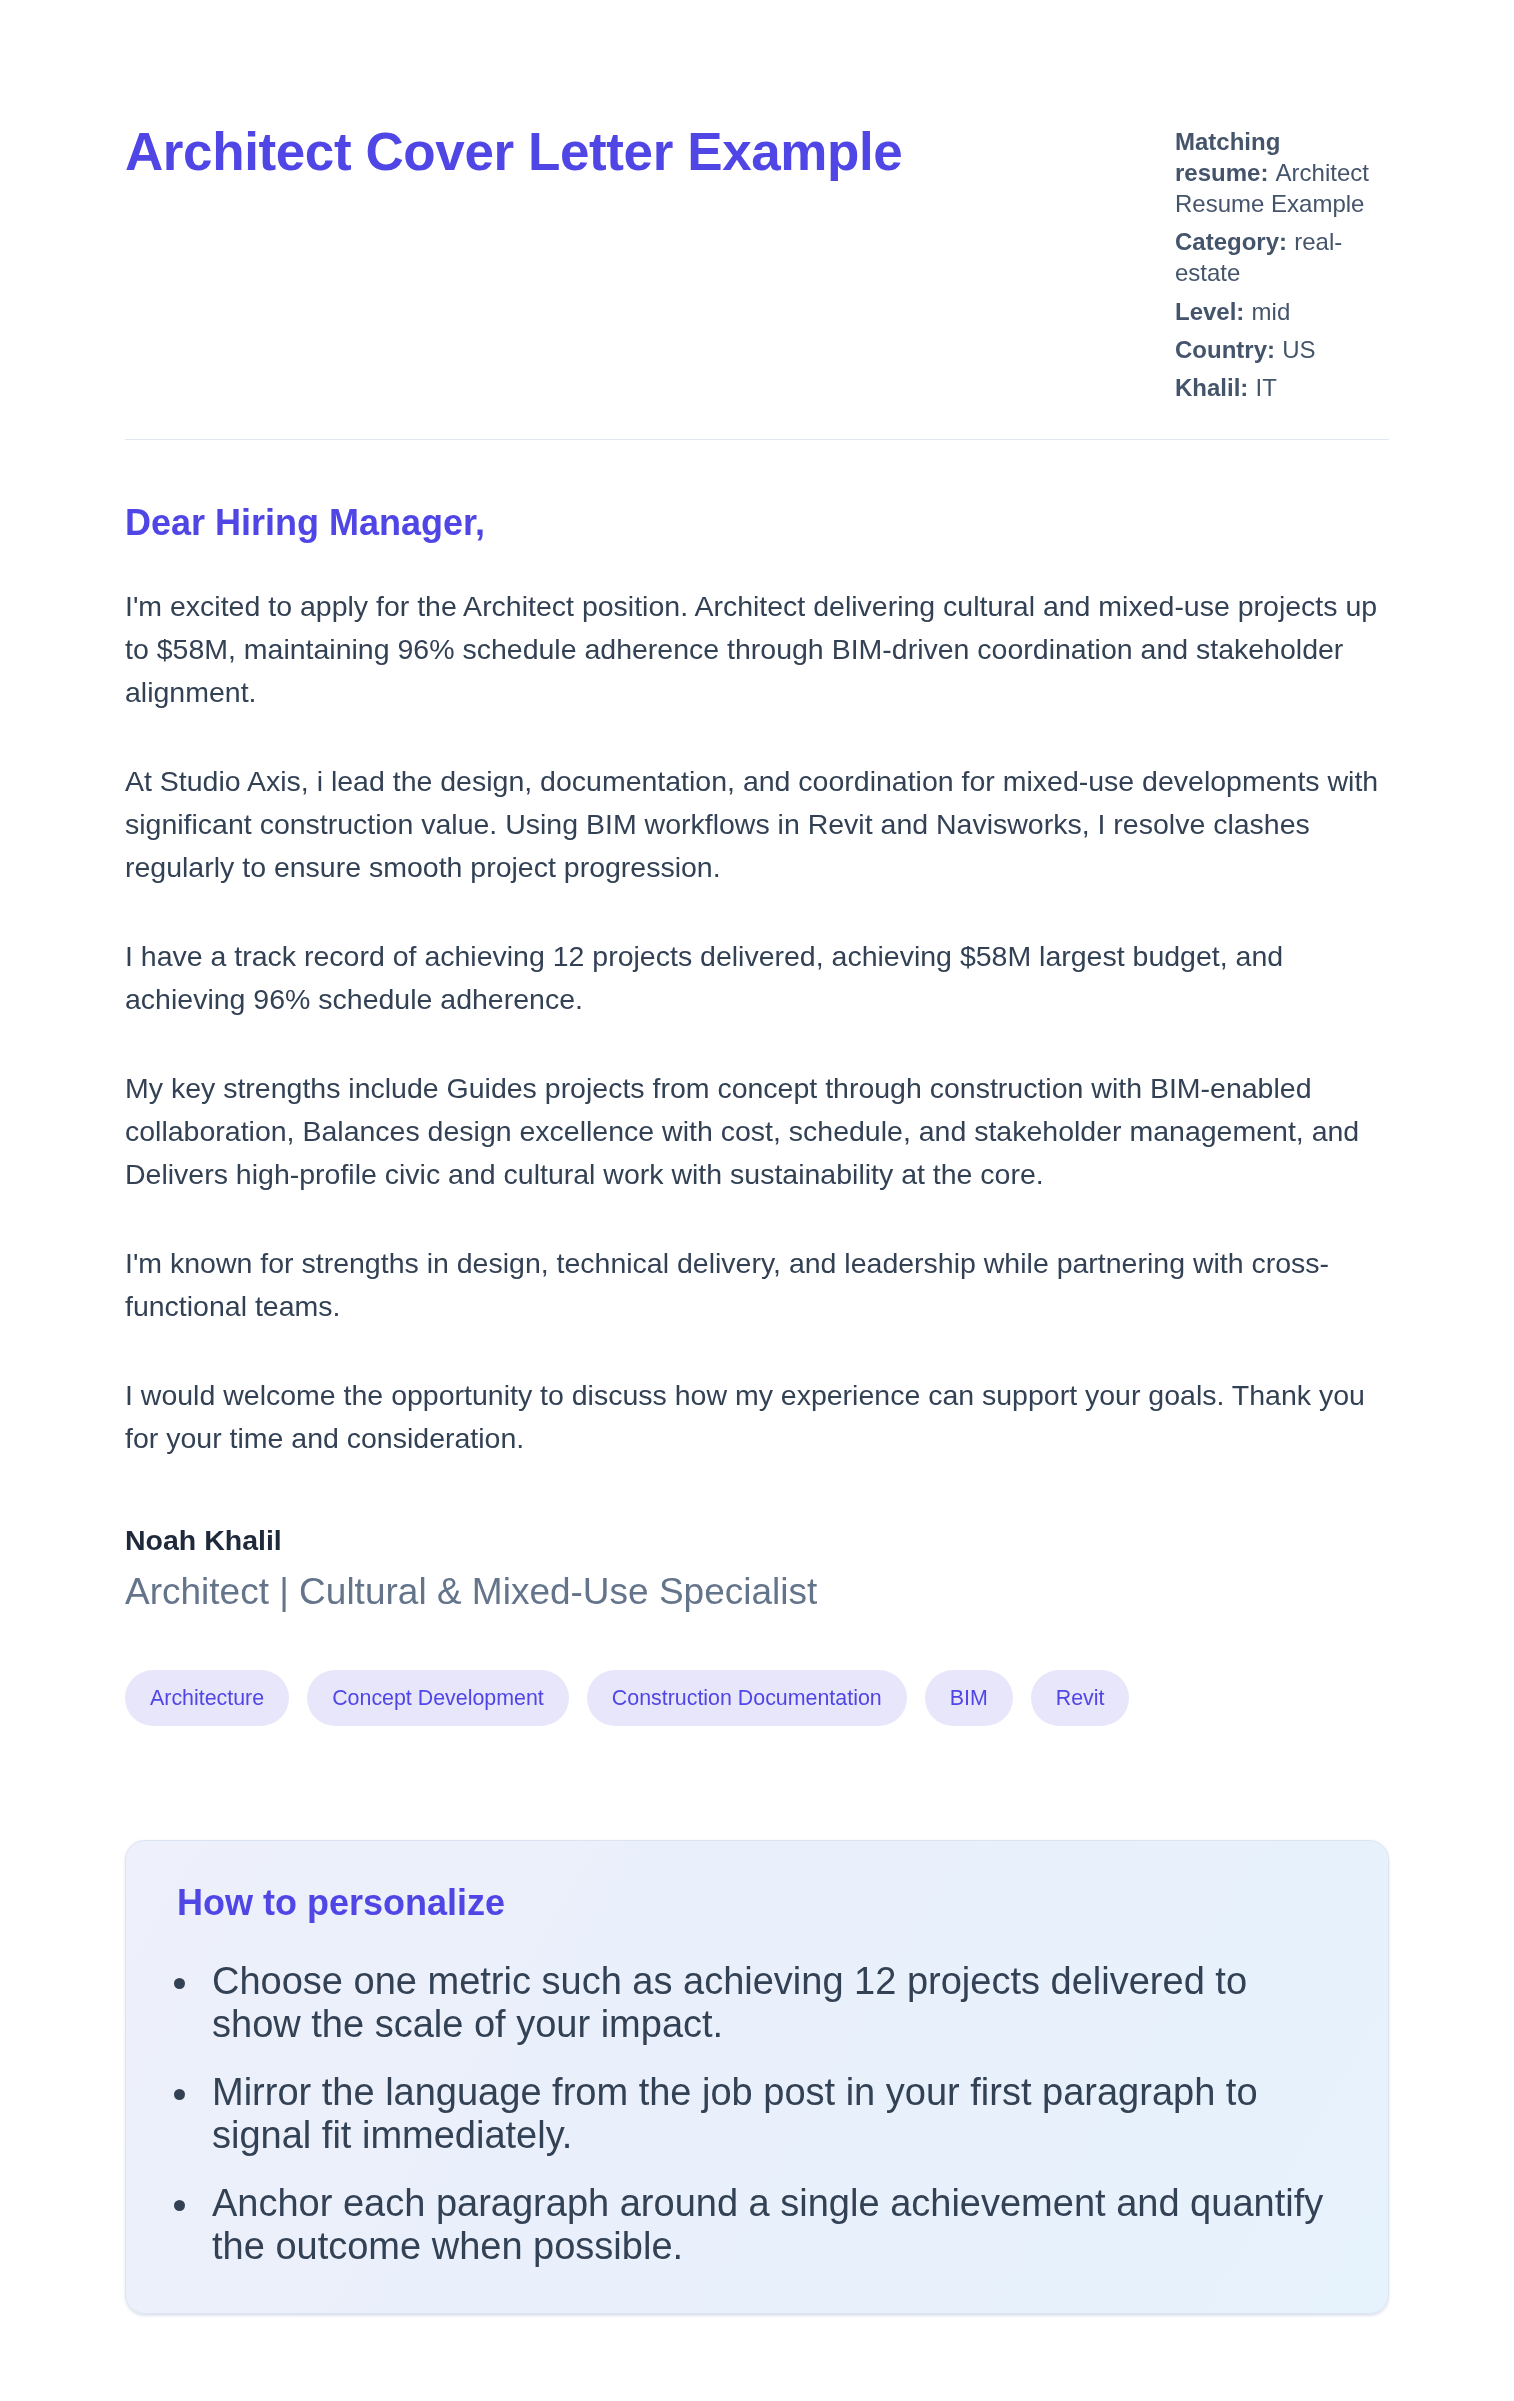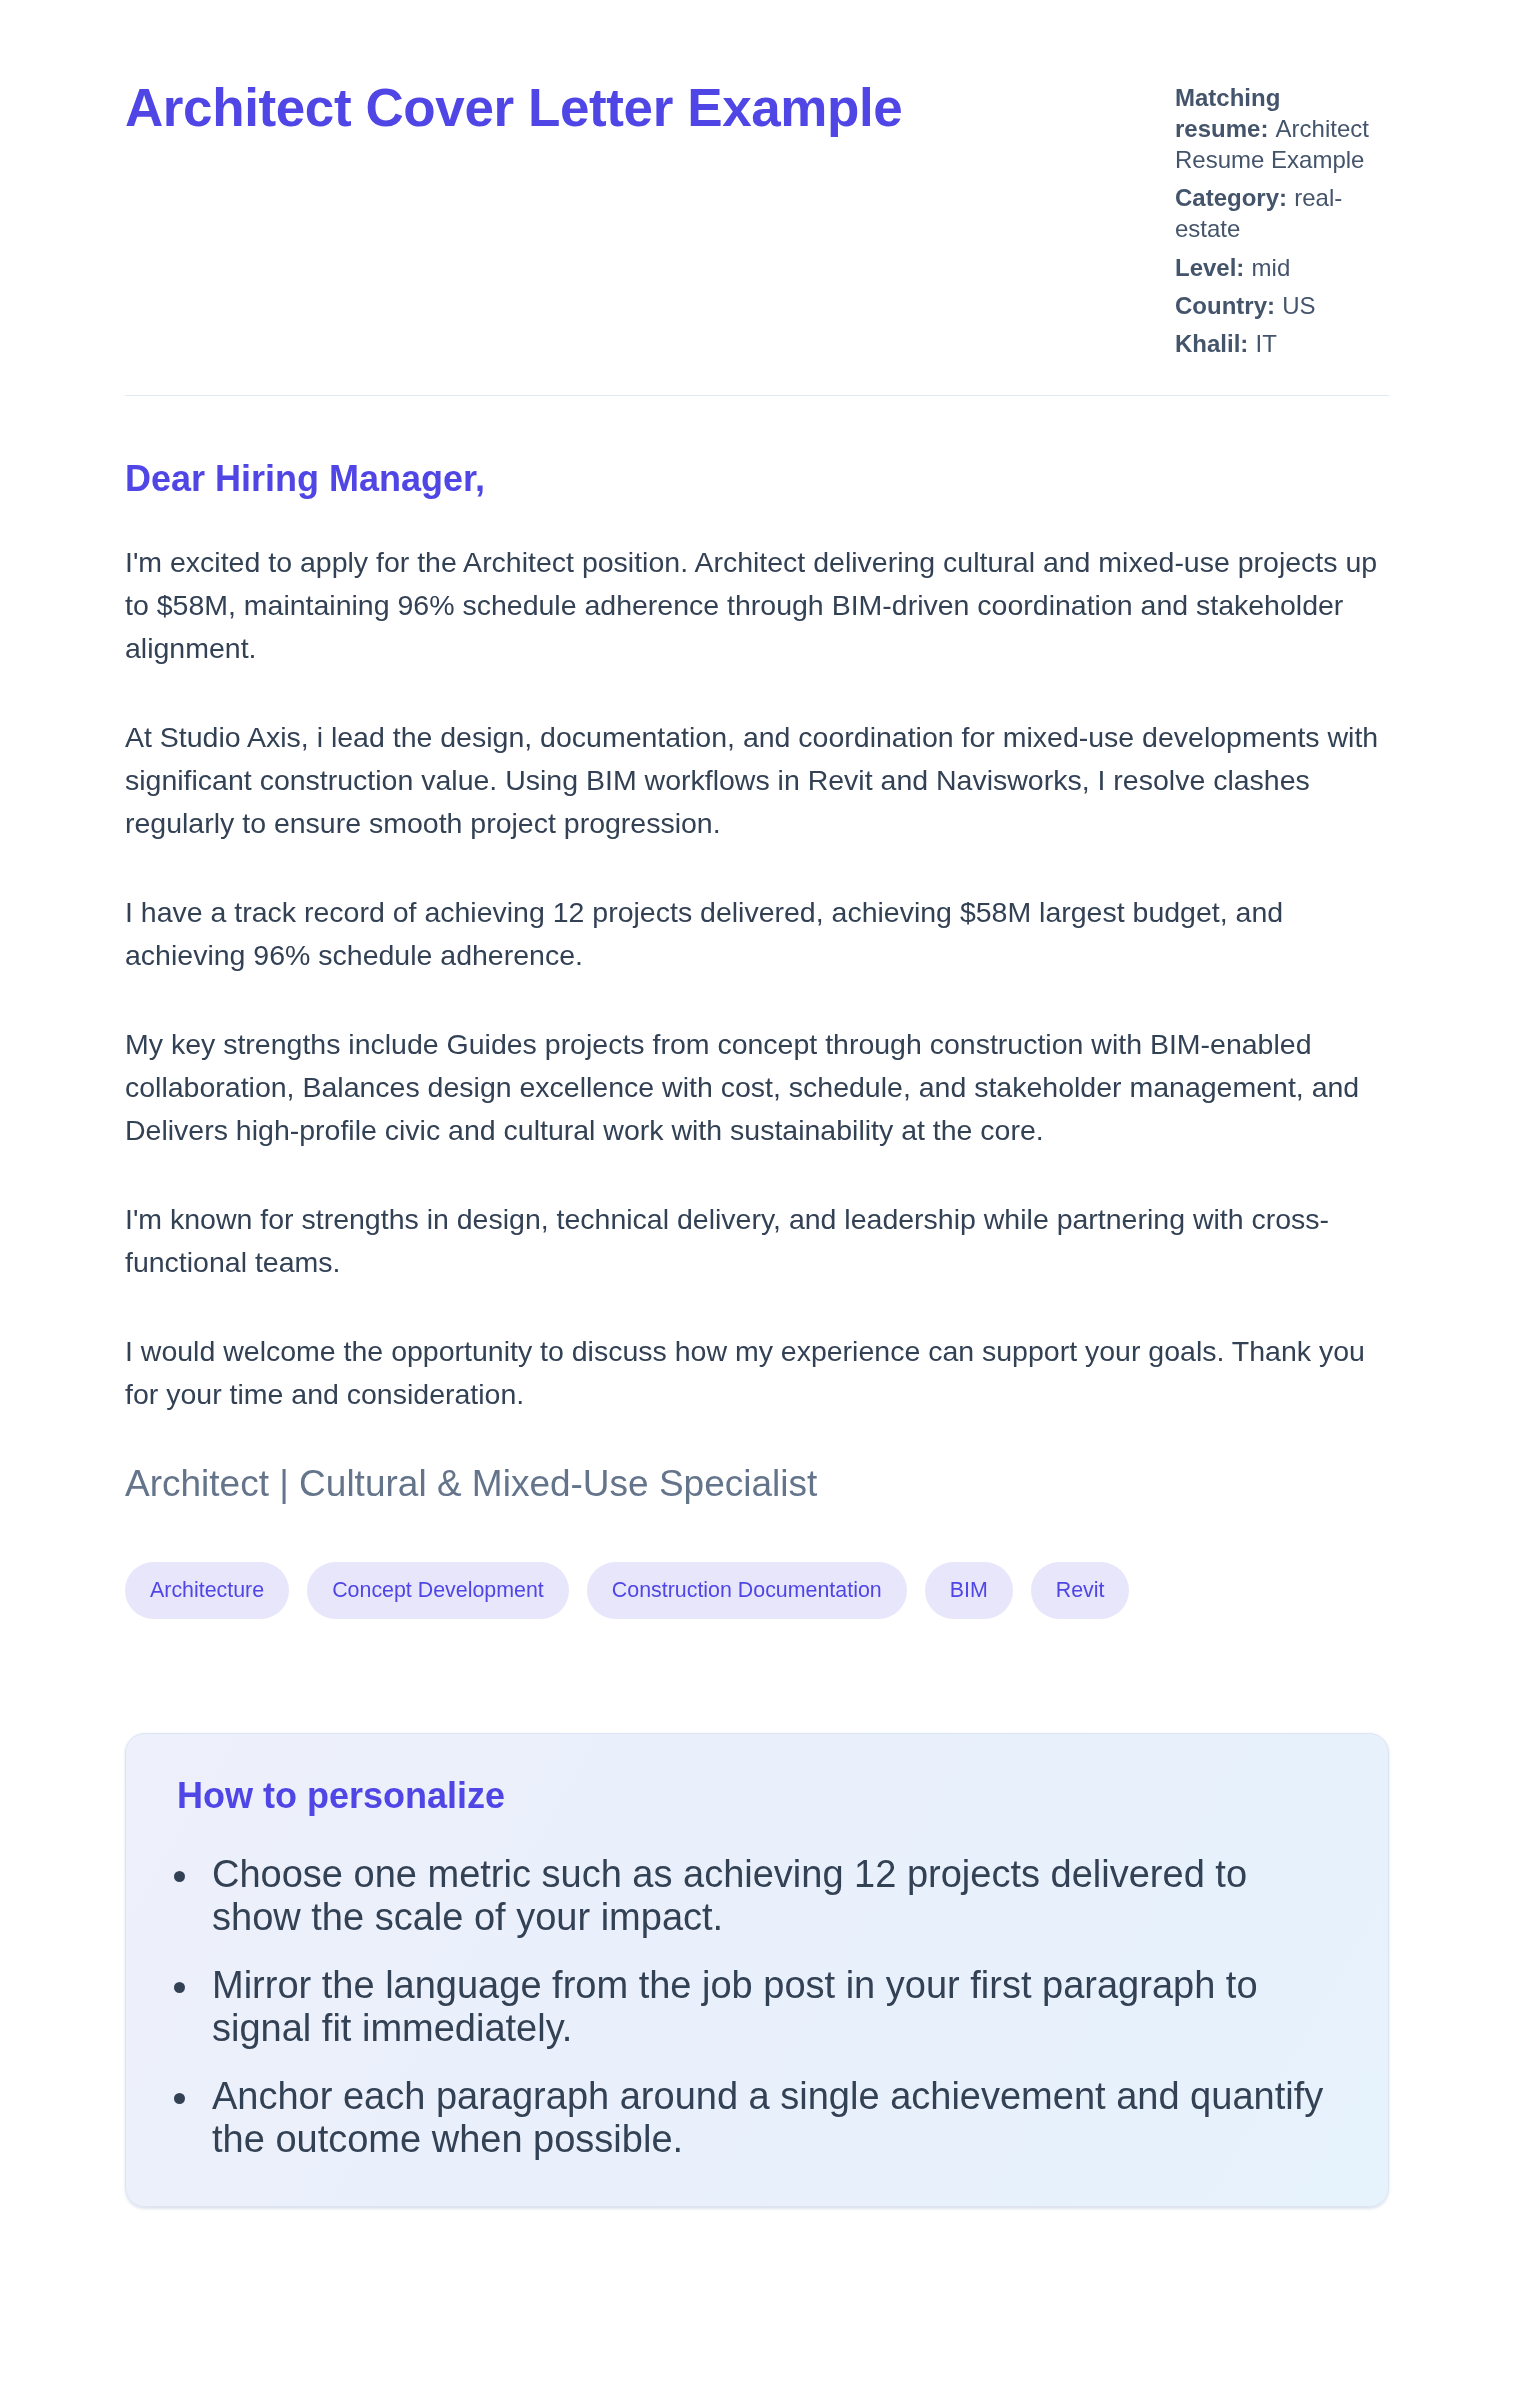--- a/index.html
+++ b/index.html
@@ -27,20 +27,21 @@
     min-height: 2401px;
     margin: 0 auto;
     padding: 78px 125px 86px;
   }
   .header {
     display: flex;
     justify-content: space-between;
     align-items: flex-start;
     gap: 62px;
     margin-bottom: 36px;
+    margin-top: 44px;
   }
   .header-left { flex: 1 1 auto; min-width: 0; }
   .page-title {
     margin: 0 0 9px;
     font-size: 53px;
     line-height: 1.15;
     font-weight: 700;
     letter-spacing: -0.4px;
     color: var(--accent);
   }
@@ -158,20 +159,21 @@
   <hr class="divider">
 
   <section class="letter">
     <p class="salutation">Dear Hiring Manager,</p>
     <p class="para">I'm excited to apply for the Architect position. Architect delivering cultural and mixed-use projects up to $58M, maintaining 96% schedule adherence through BIM-driven coordination and stakeholder alignment.</p>
     <p class="para">At Studio Axis, i lead the design, documentation, and coordination for mixed-use developments with significant construction value. Using BIM workflows in Revit and Navisworks, I resolve clashes regularly to ensure smooth project progression.</p>
     <p class="para">I have a track record of achieving 12 projects delivered, achieving $58M largest budget, and achieving 96% schedule adherence.</p>
     <p class="para">My key strengths include Guides projects from concept through construction with BIM-enabled collaboration, Balances design excellence with cost, schedule, and stakeholder management, and Delivers high-profile civic and cultural work with sustainability at the core.</p>
     <p class="para">I'm known for strengths in design, technical delivery, and leadership while partnering with cross-functional teams.</p>
     <p class="para">I would welcome the opportunity to discuss how my experience can support your goals. Thank you for your time and consideration.</p>
+    <p class="sig-name">Noah Khalil</p>
     <p class="sig-role">Architect | Cultural &amp; Mixed-Use Specialist</p>
   </section>
 
   <div class="tags">
     <span class="tag">Architecture</span>
     <span class="tag">Concept Development</span>
     <span class="tag">Construction Documentation</span>
     <span class="tag">BIM</span>
     <span class="tag">Revit</span>
   </div>

